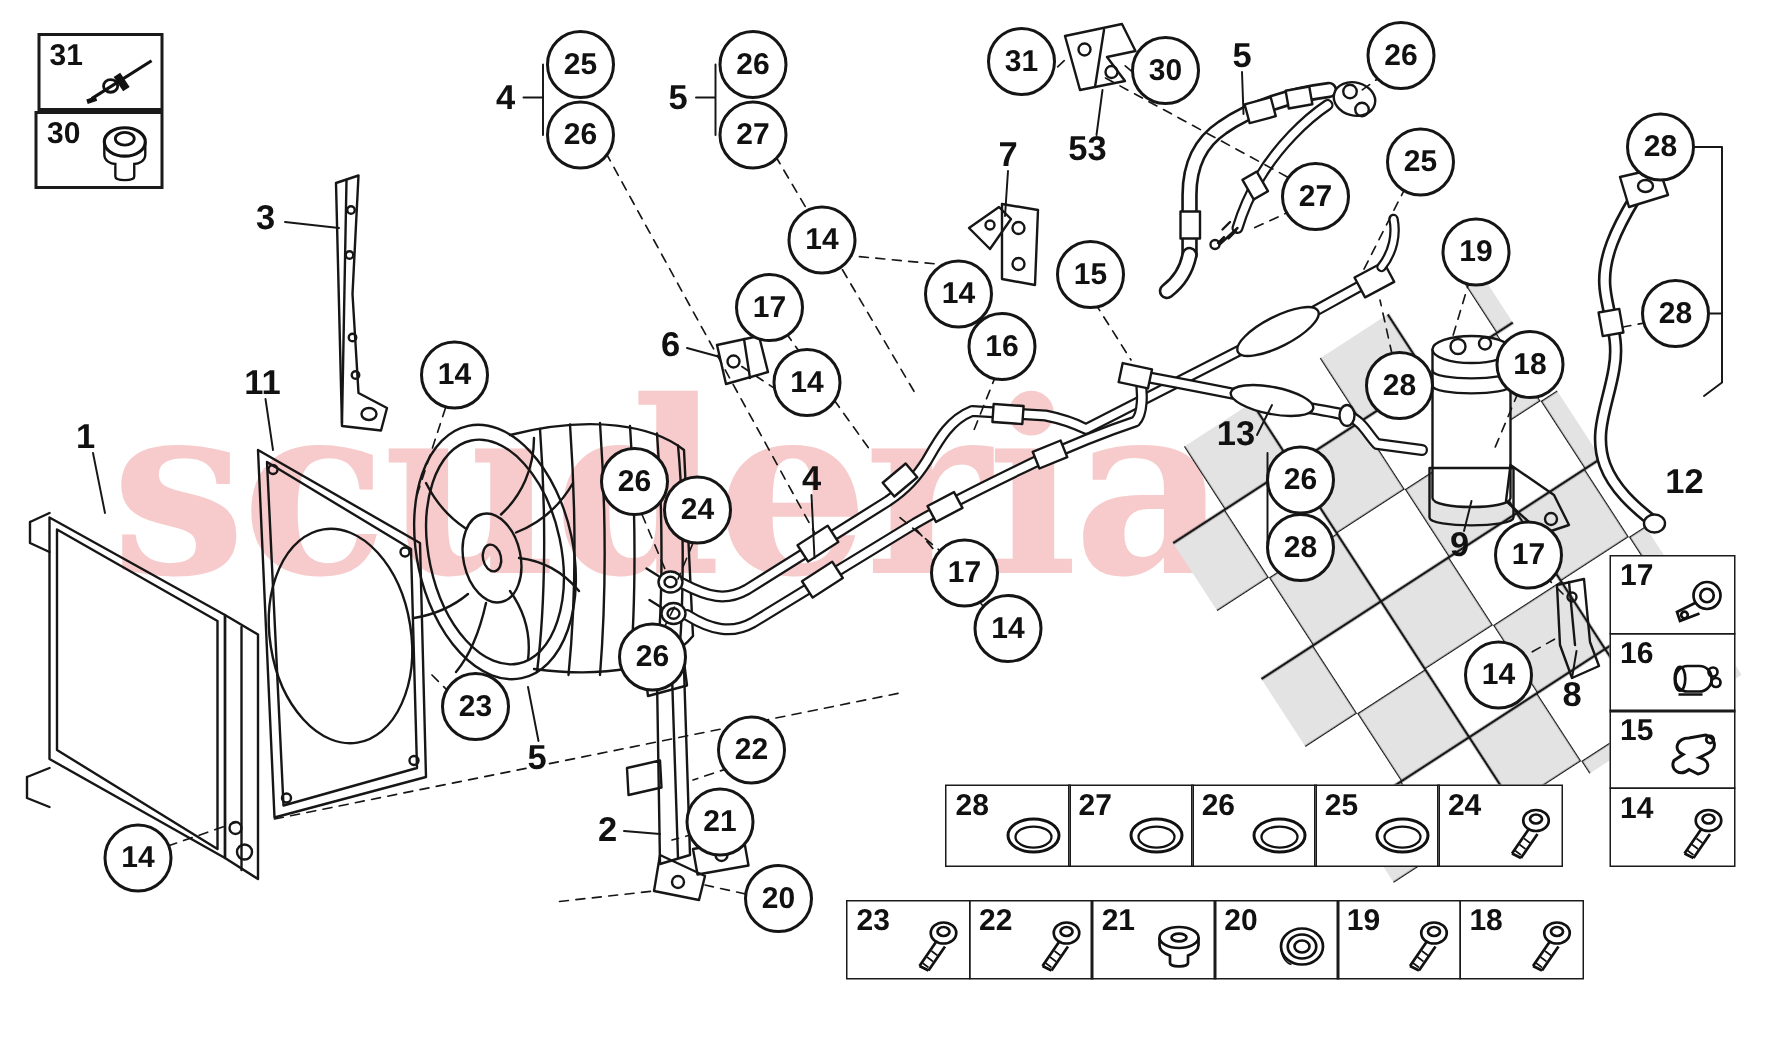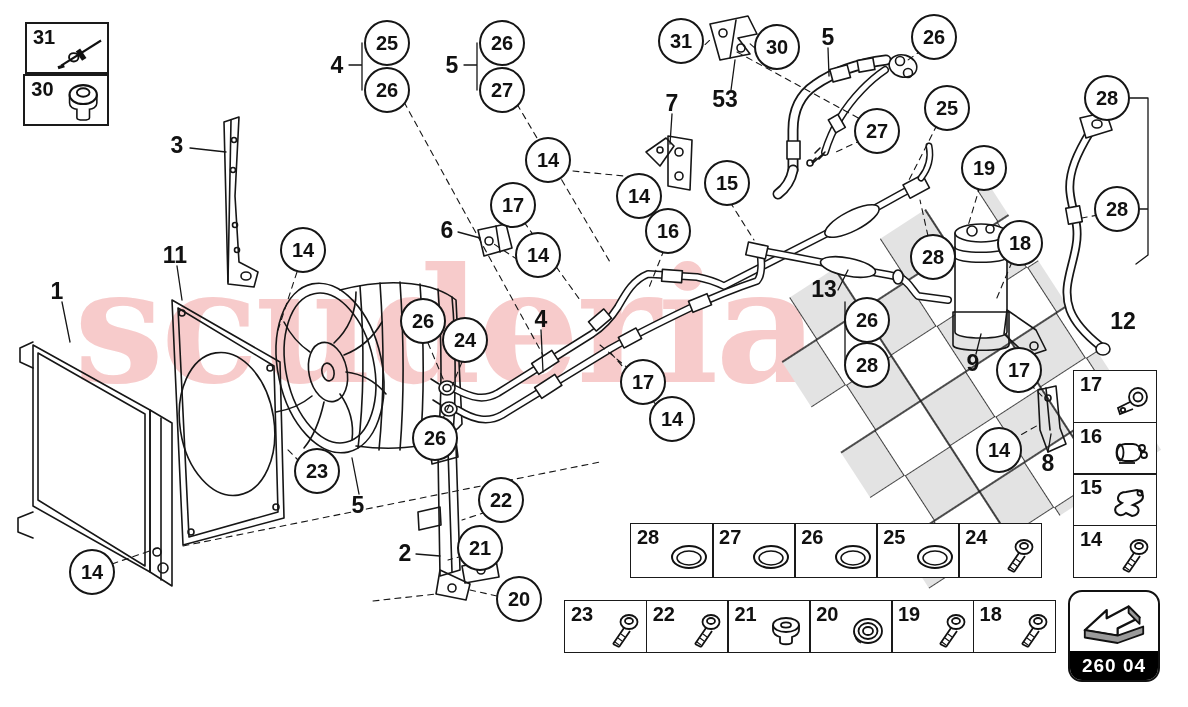--- a/index.html
+++ b/index.html
@@ -496,24 +496,14 @@
               <ellipse cx="30" cy="10" rx="8.5" ry="7"></ellipse>
               <ellipse cx="30" cy="9" rx="4" ry="3"></ellipse>
               <path d="M25,16 L14,32 M31,19 L20,35 M14,32 L20,35"></path>
               <path d="M22,22 l4,3 M19,26 l4,3 M16,30 l4,3" stroke-width="1.1"></path>
             </g>
           </svg>
         </span>
       </div>
     </div>
 
-  <div class="badge">
-    <div class="arr">
-      <svg width="84" height="56" viewBox="0 0 92 58">
-        <path d="M14,38 L38,16 L38,25 L62,12 L74,24 L50,36 L50,44 Z" fill="#fff" stroke="#111" stroke-width="2.5" stroke-linejoin="round"></path>
-        <path d="M62,12 L74,24 L74,31 L62,19 Z" fill="#9a9a9a" stroke="#111" stroke-width="2" stroke-linejoin="round"></path>
-        <path d="M14,38 L50,44 L78,34 L78,42 L50,52 L14,46 Z" fill="#9a9a9a" stroke="#111" stroke-width="2" stroke-linejoin="round"></path>
-      </svg>
-    </div>
-    <div class="code">260 04</div>
-  </div>
 
 </div>
 
 </body></html>

